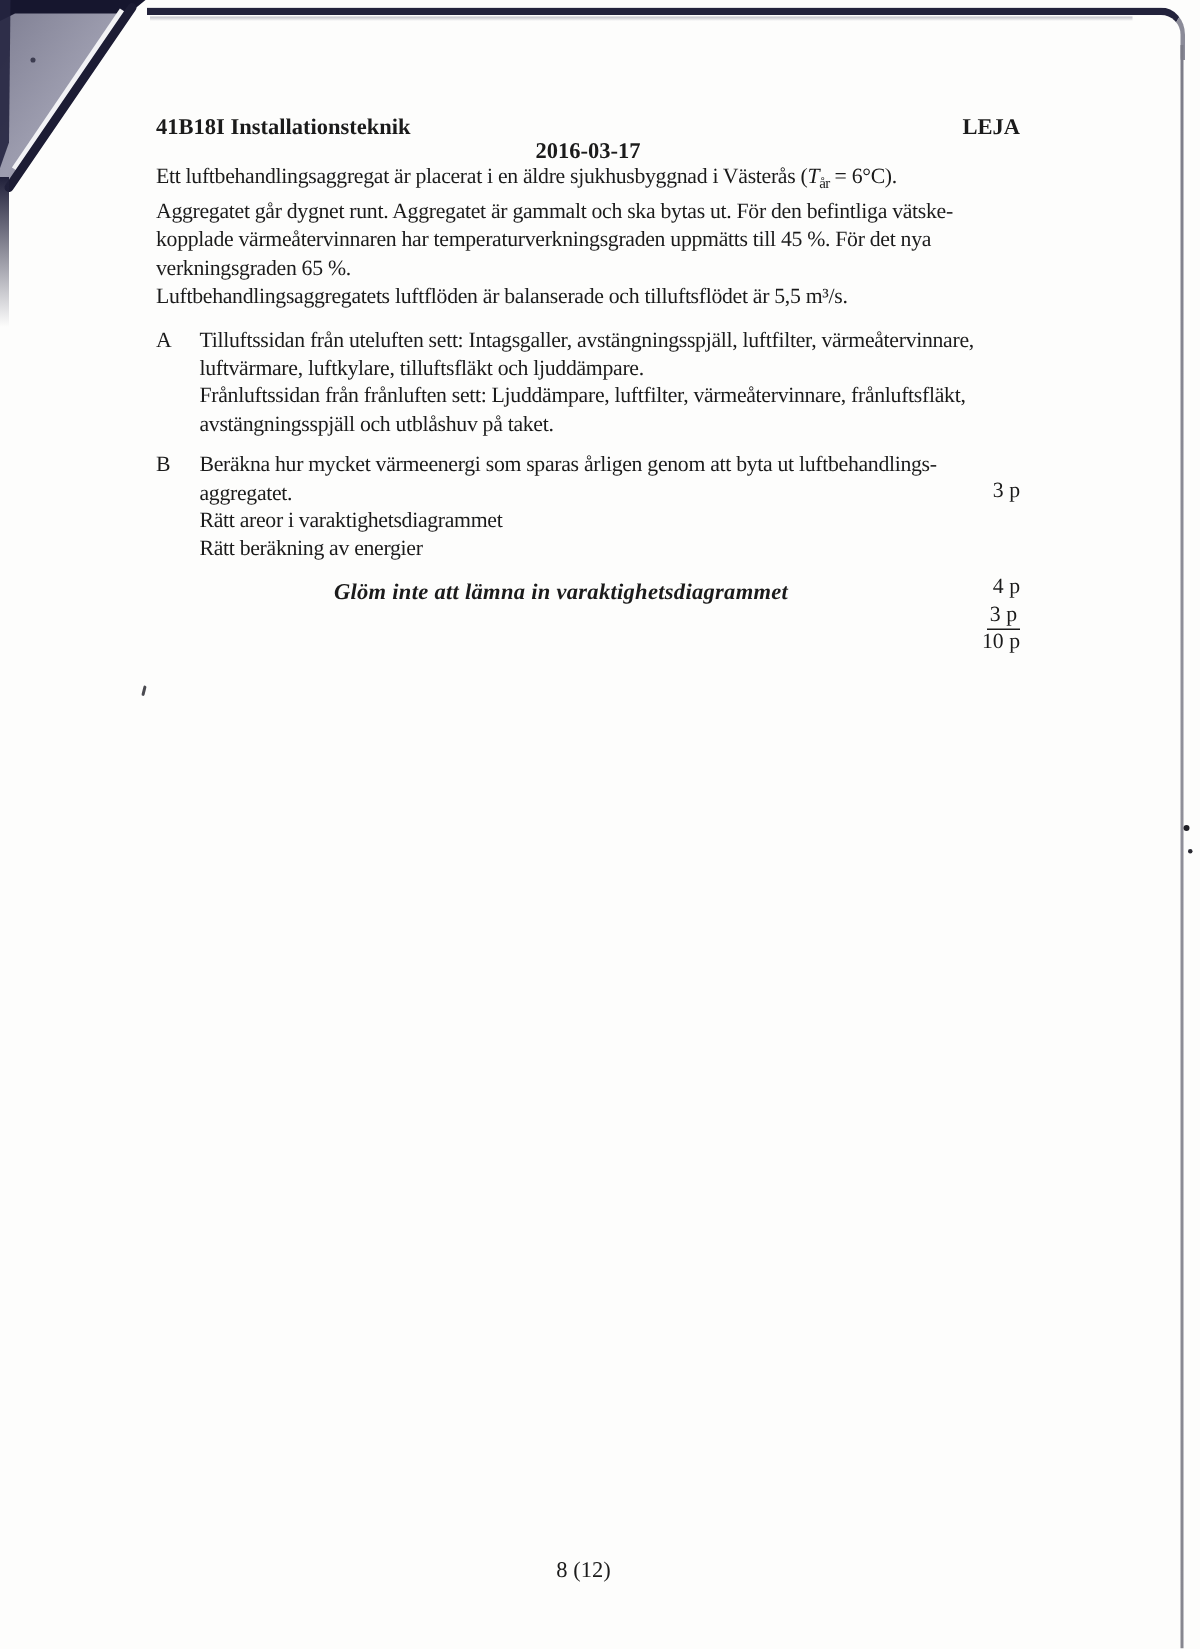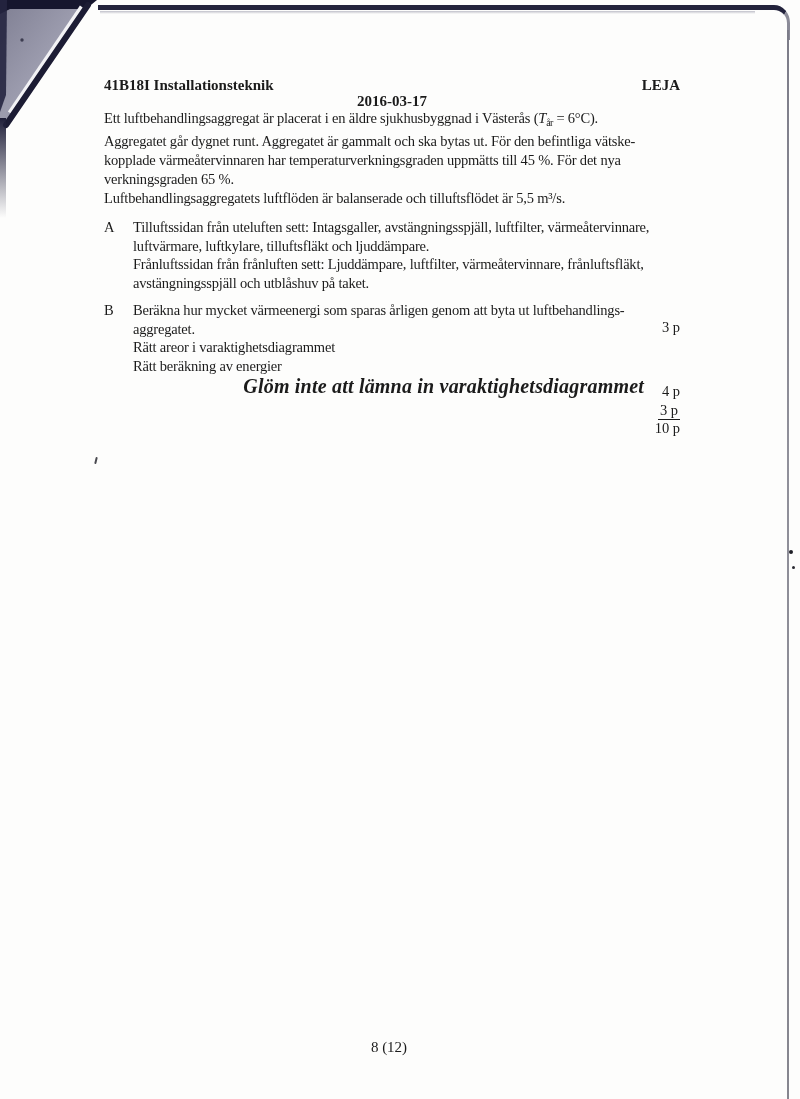--- a/index.html
+++ b/index.html
@@ -43,22 +43,22 @@
   .intro .iline{white-space:nowrap;}
   .intro sub{font-size:10px;vertical-align:-3px;letter-spacing:-0.5px;}
   .task{display:flex;font-size:14.5px;line-height:18.5px;letter-spacing:-0.2px;margin-top:10px;}
   .task.second{margin-top:9px;}
   .task .lbl{flex:none;width:29px;}
   .task .tbody{flex:1;min-width:0;}
   .tline{position:relative;white-space:nowrap;}
   .pts{position:absolute;right:0;top:0;letter-spacing:0;margin-top:44px;}
   .pts.u{border-bottom:1.5px solid #1b1b1b;padding:0 2px;}
   .note{
-    margin-top:0;text-align:right;padding-right:36px;
-    font-weight:bold;font-style:italic;font-size:20px;letter-spacing:0.2px;
+    margin-top:12px;text-align:center;padding-right:36px;
+    font-weight:bold;font-style:italic;font-size:15px;letter-spacing:0.2px;
   }
   .footer{
     position:absolute;top:1039px;left:0;width:778px;
     text-align:center;font-size:15px;
   }
 </style>
 </head>
 <body>
 
 <div class="page">

